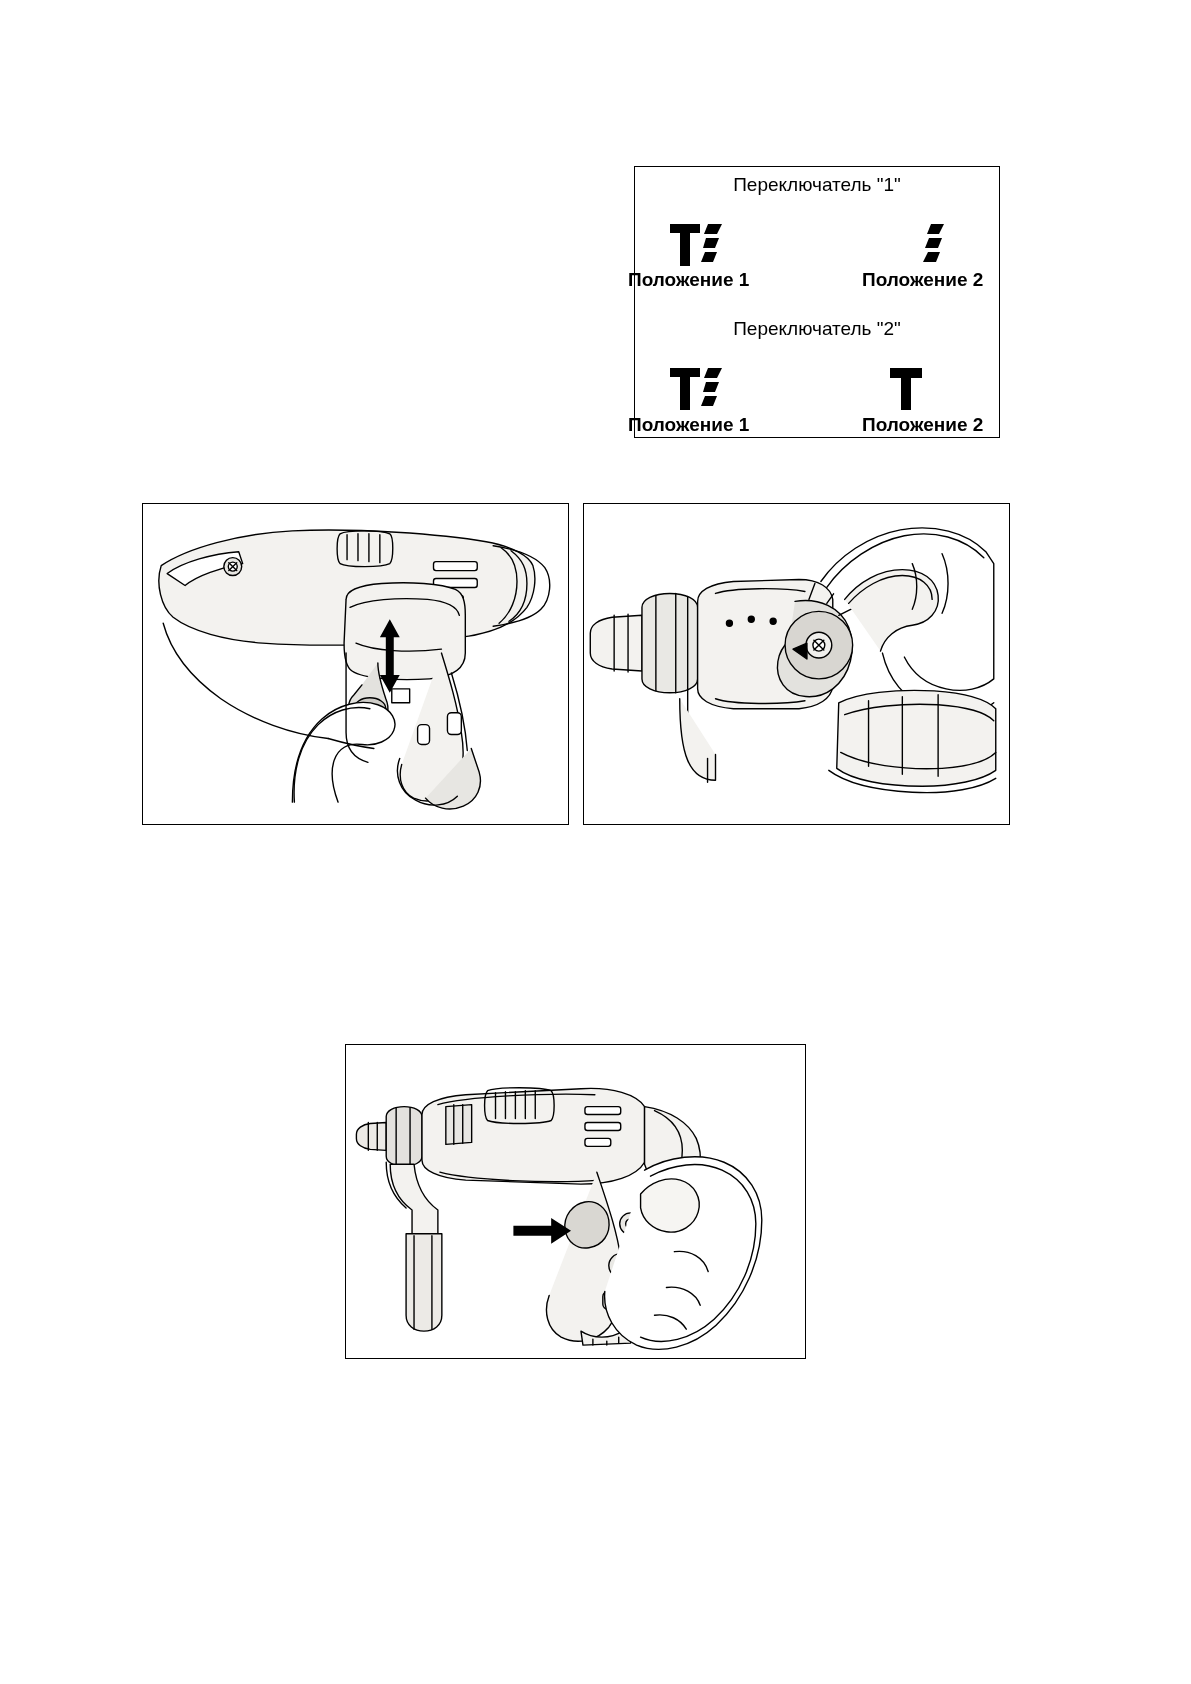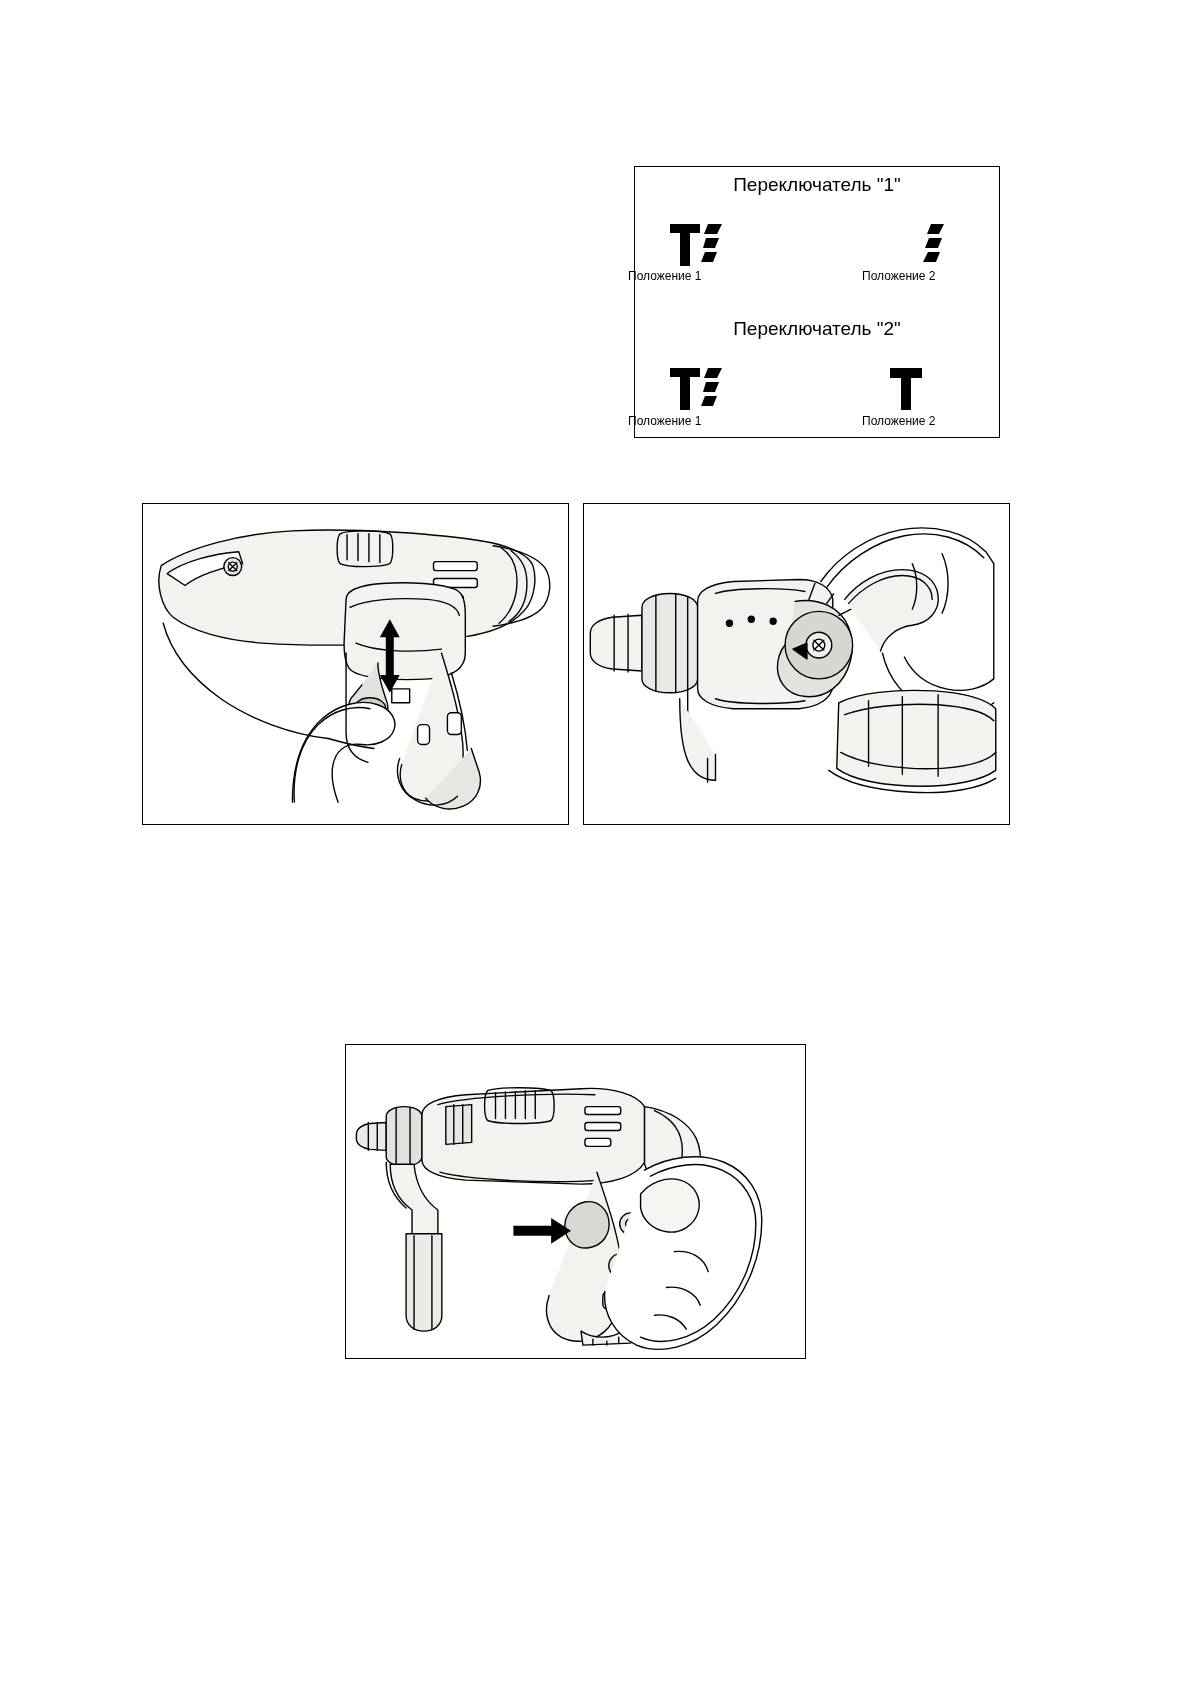--- a/index.html
+++ b/index.html
@@ -32,21 +32,22 @@
     font-size: 19px;
     line-height: 24px;
     white-space: nowrap;
   }
   #switch1-title { position: absolute; left: 0; top: 6px; width: 100%; }
   #switch2-title { position: absolute; left: 0; top: 150px; width: 100%; }
 
   .lbl {
     position: absolute;
     white-space: nowrap;
-    font-size: 12px;
+    font-size: 19px;
+    font-weight: bold;
   }
   #lbl-1-pos1 { left: 628px; top: 269px; }
   #lbl-1-pos2 { left: 862px; top: 269px; }
   #lbl-2-pos1 { left: 628px; top: 414px; }
   #lbl-2-pos2 { left: 862px; top: 414px; }
 
   
   .picto {
     position: absolute;
   }

